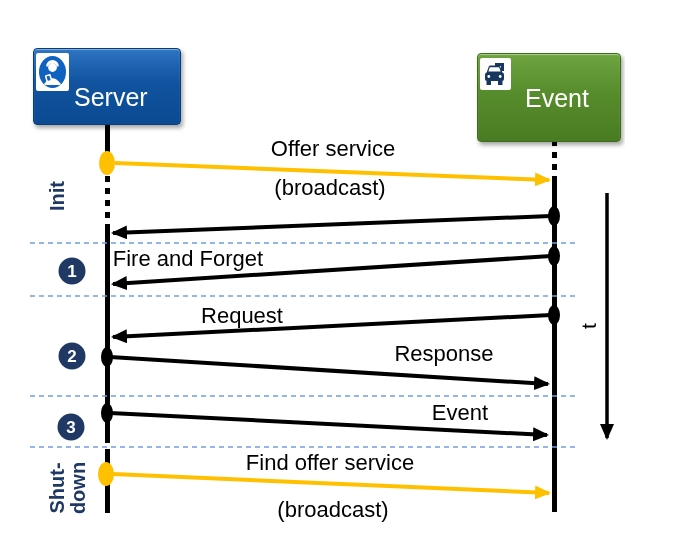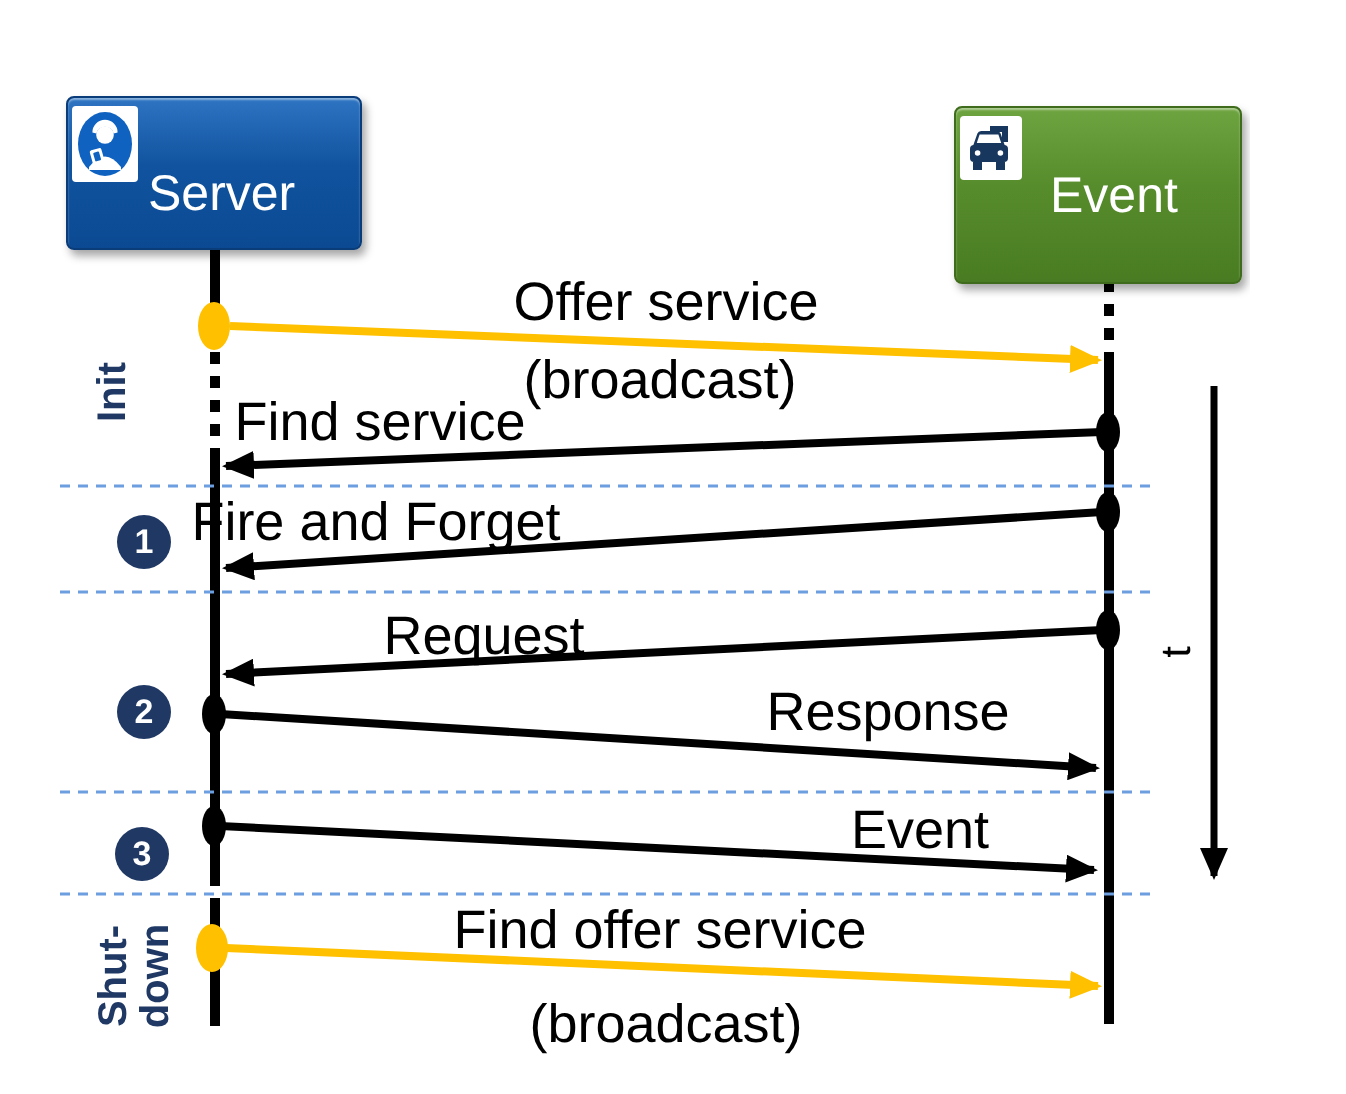--- a/index.html
+++ b/index.html
@@ -26,21 +26,21 @@
   .actor.server .actor-label{left:40px;top:34px;}
   .actor.client .actor-label{left:47px;top:30px;}
 
   
   .lifeline{position:absolute;width:5px;background:#000;}
   .lifeline.dotted{background:repeating-linear-gradient(180deg,#000 0 6px,transparent 6px 12px);}
 
   
   .msg-label{
     position:absolute;transform:translateX(-50%);
-    font-size:27px;color:#000;white-space:nowrap;
+    font-size:22px;color:#000;white-space:nowrap;
   }
   .phase-label{
     position:absolute;transform:translate(-50%,-50%) rotate(-90deg);
     font-size:20px;font-weight:600;color:#1f3864;white-space:nowrap;
   }
   .phase-label.two-line{line-height:1.05;text-align:center;}
   .phase-label.two-line span{display:block;}
   .phase-circle{
     position:absolute;width:27px;height:27px;border-radius:50%;
     background:#1f3864;color:#fff;font-size:17px;font-weight:bold;
@@ -128,21 +128,20 @@
         <path d="M9.8 9.2 h9.4 l1.4 4.3 h-12.2 z" fill="#ffffff"></path>
         <circle cx="8.8" cy="18.5" r="1.4" fill="#ffffff"></circle>
         <circle cx="20.2" cy="18.5" r="1.4" fill="#ffffff"></circle>
       </svg>
     </span>
     <span class="actor-label">Event</span>
   </div>
 
   <div class="msg-label" style="left:333px;top:136px;">Offer service</div>
   <div class="msg-label" style="left:330px;top:175px;">(broadcast)</div>
-  <div class="msg-label" style="left:190px;top:196px;">Find service</div>
   <div class="msg-label" style="left:188px;top:246px;">Fire and Forget</div>
   <div class="msg-label" style="left:242px;top:303px;">Request</div>
   <div class="msg-label" style="left:444px;top:341px;">Response</div>
   <div class="msg-label" style="left:460px;top:400px;">Event</div>
   <div class="msg-label" style="left:330px;top:450px;">Find offer service</div>
   <div class="msg-label" style="left:333px;top:497px;">(broadcast)</div>
 
   <div class="phase-label" style="left:57px;top:196px;">Init</div>
   <div class="phase-circle" style="left:72px;top:271px;">1</div>
   <div class="phase-circle" style="left:72px;top:356px;">2</div>

